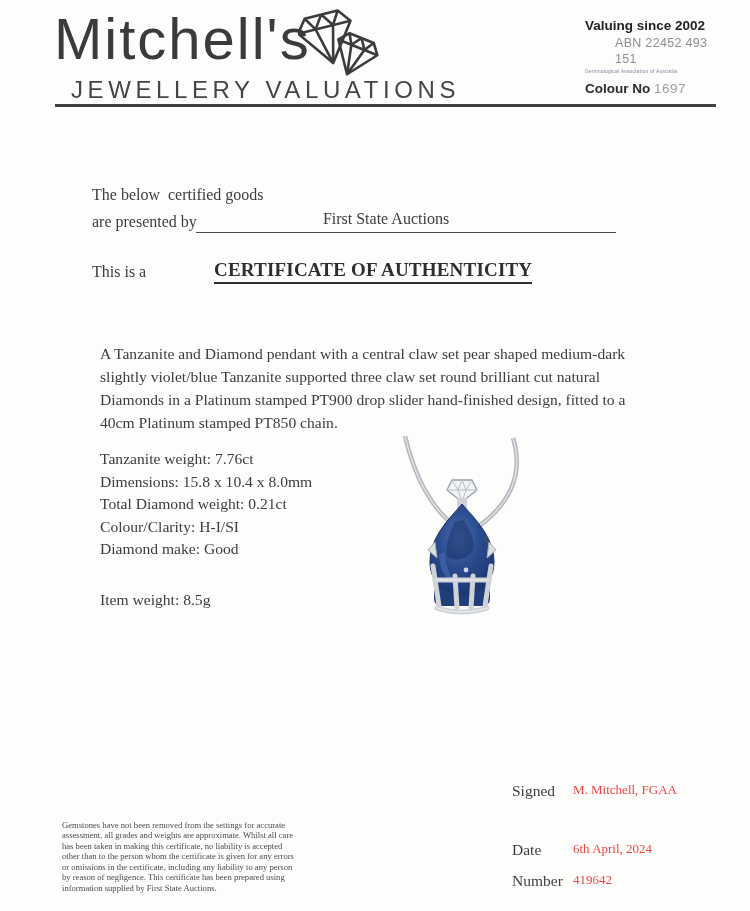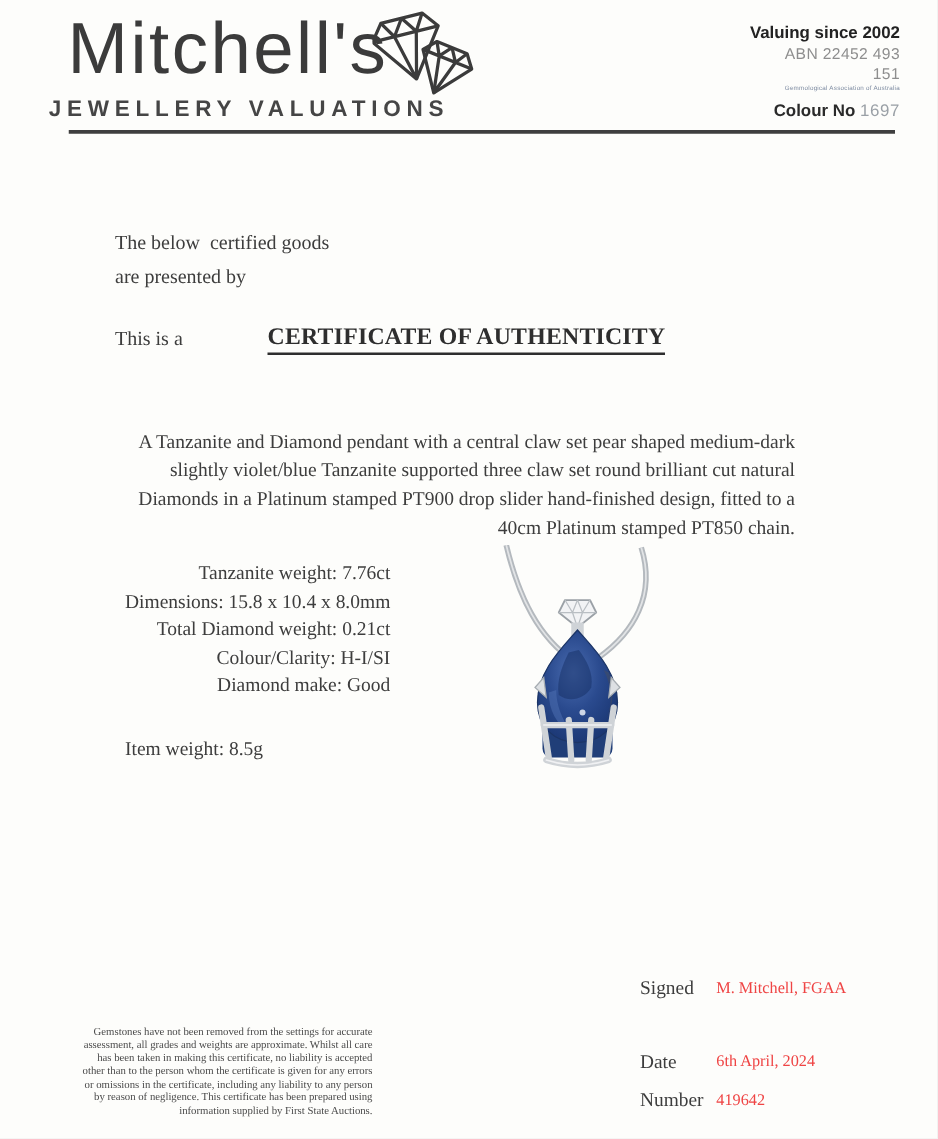--- a/index.html
+++ b/index.html
@@ -1,29 +1,29 @@
 <!DOCTYPE html>
 <html><head>
 <meta charset="utf-8">
 <style>
   html,body{margin:0;padding:0;background:#e9e9e9;}
   #page{
     position:relative;width:750px;height:911px;margin:0 auto;
     background:#fdfdfb;overflow:hidden;
     font-family:"Liberation Serif", serif;color:#3d3d3d;
   }
-  .abs{position:absolute;text-align:right;}
+  .abs{position:absolute;}
   
   .brand-name{
     left:54px;top:10px;font-family:"Liberation Sans",sans-serif;
     font-size:58px;font-weight:300;letter-spacing:2px;color:#3b3b3b;line-height:1;
   }
   .brand-sub{
-    left:39px;top:78px;font-family:"Liberation Sans",sans-serif;
-    font-size:18px;font-weight:700;letter-spacing:4.6px;color:#454545;line-height:1;
+    left:71px;top:78px;font-family:"Liberation Sans",sans-serif;
+    font-size:24px;font-weight:400;letter-spacing:4.6px;color:#454545;line-height:1;
   }
   .brand-diamonds{left:298px;top:8px;}
   .hdr-right{left:585px;top:18px;width:135px;font-family:"Liberation Sans",sans-serif;}
   .valuing{font-size:13.5px;font-weight:700;color:#222;line-height:1.25;}
   .abn{font-size:12.5px;color:#8e8e8e;letter-spacing:.3px;line-height:1.3;margin-left:30px;}
   .gaa-row{display:flex;align-items:center;margin-top:7px;}
   .gaa-word{font-size:26px;color:#4d72a8;letter-spacing:3px;margin-left:4px;line-height:1;font-family:"Liberation Serif",serif;}
   .gaa-cap{font-size:5px;color:#7c8aa0;margin-top:1px;letter-spacing:.2px;}
   .member{margin-top:7px;font-size:13.5px;color:#2a2a2a;font-weight:700;}
   .member .num{font-weight:300;color:#9aa0a6;letter-spacing:.5px;margin-top:35px;}
@@ -85,20 +85,23 @@
     <div class="member">
       <span>Colour No</span>
       <span class="num">1697</span>
     </div>
   </div>
 
   <div class="abs hdr-rule"></div>
 
   <div class="abs pres1">The below  certified goods</div>
   <div class="abs pres2">are presented by</div>
+  <div class="abs pres-line">
+    <span>First State Auctions</span>
+  </div>
 
   <div class="abs title-prefix">This is a</div>
   <div class="abs cert-title">CERTIFICATE OF AUTHENTICITY</div>
 
   <div class="abs desc">A Tanzanite and Diamond pendant with a central claw set pear shaped medium-dark slightly violet/blue Tanzanite supported three claw set round brilliant cut natural Diamonds in a Platinum stamped PT900 drop slider hand-finished design, fitted to a 40cm Platinum stamped PT850 chain.</div>
 
   <div class="abs details">
     <div>Tanzanite weight: 7.76ct</div>
     <div>Dimensions: 15.8 x 10.4 x 8.0mm</div>
     <div>Total Diamond weight: 0.21ct</div>

